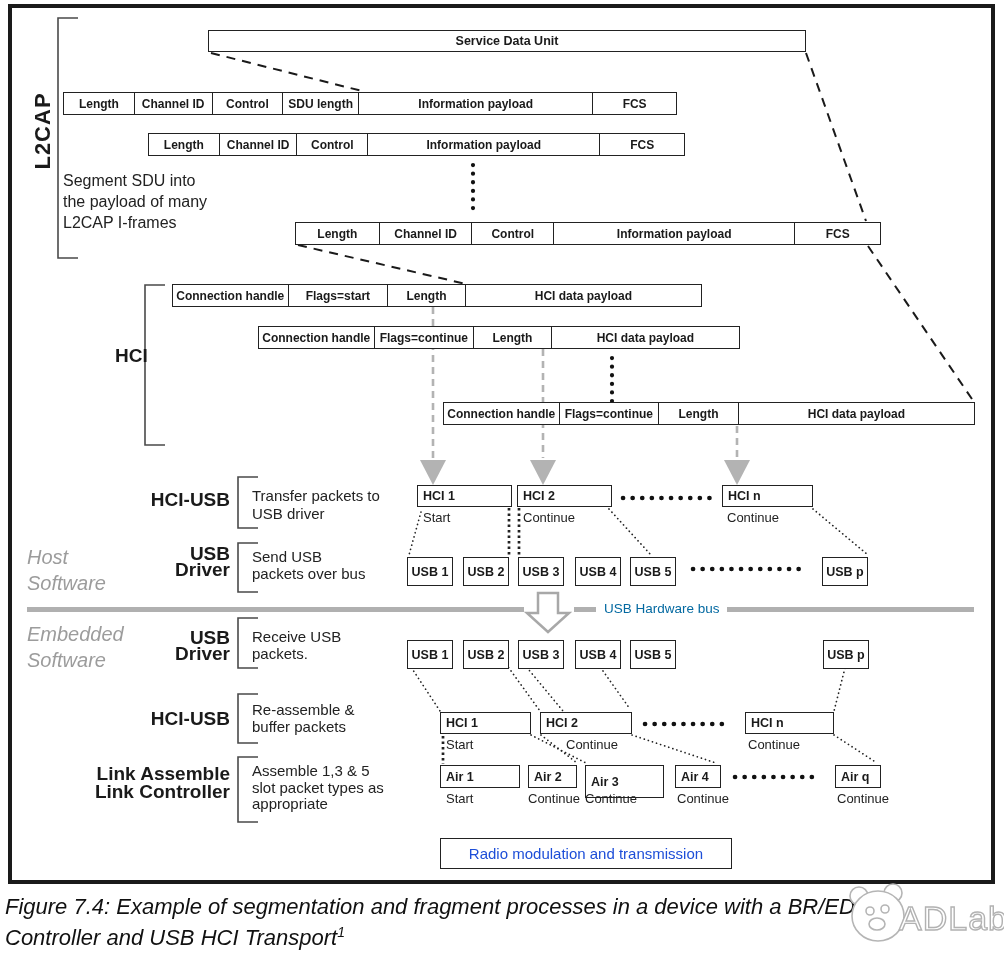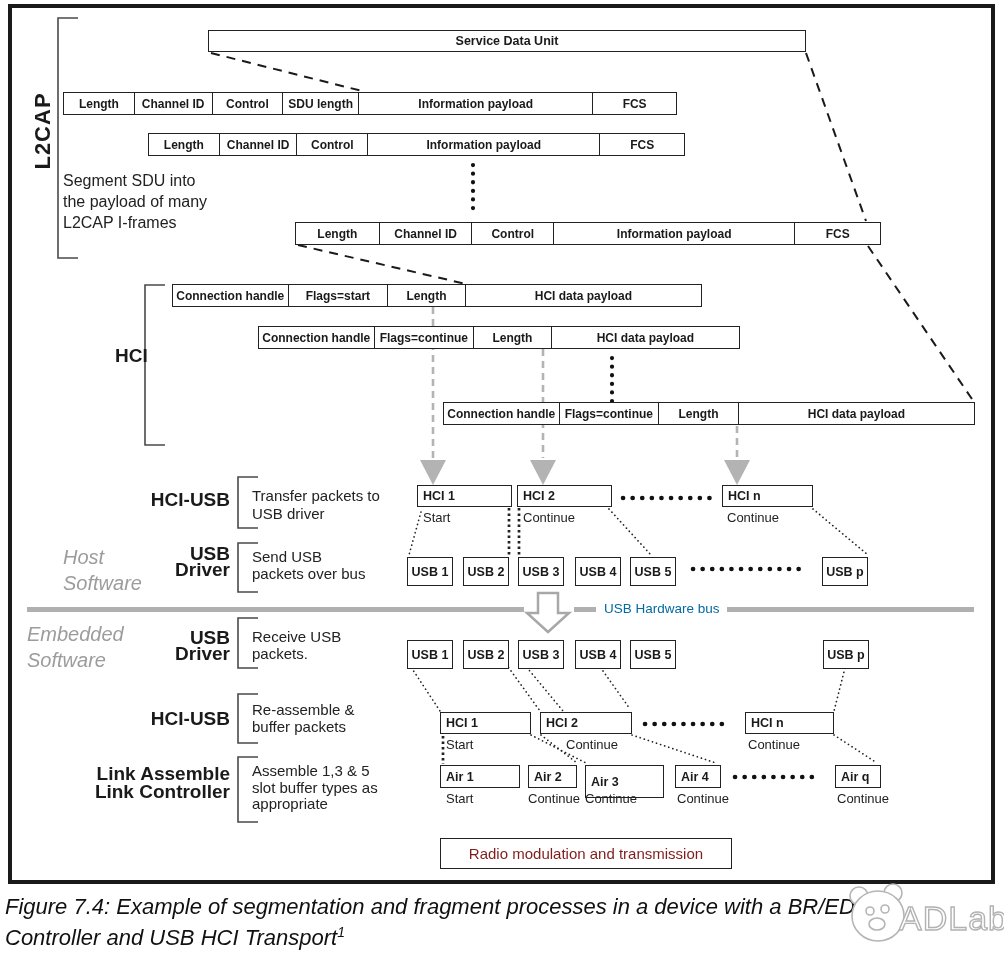--- a/index.html
+++ b/index.html
@@ -26,21 +26,21 @@
         box-sizing:border-box;font-size:12px;font-weight:bold;white-space:nowrap;overflow:hidden;}
   .prow .cell:first-child{border-left:none;}
   
   .pkt{position:absolute;height:22px;border:1.5px solid #222;background:#fff;box-sizing:border-box;
        display:flex;align-items:center;font-size:12.5px;font-weight:bold;padding-left:5px;z-index:2;white-space:nowrap;}
   .pkt.c{justify-content:center;padding-left:0;height:29px;}
   .tag{position:absolute;font-size:13px;color:#222;z-index:2;white-space:nowrap;}
   
   .bigbox{position:absolute;border:1.5px solid #222;background:#fff;box-sizing:border-box;
        display:flex;align-items:center;justify-content:center;font-size:12.5px;font-weight:bold;z-index:2;}
-  .radio{font-weight:normal;font-size:15px;color:#7f1d1d;}
+  .radio{font-weight:normal;font-size:15px;color:#1d4ed8;}
   
   .seclabel{position:absolute;font-weight:bold;font-size:19px;z-index:2;white-space:nowrap;}
   .seclabel.right{text-align:right;}
   .rot{position:absolute;font-weight:bold;font-size:22px;letter-spacing:1px;transform:rotate(-90deg);
        transform-origin:center;z-index:2;text-align:center;}
   .desc{position:absolute;font-size:15px;line-height:17px;color:#222;z-index:2;white-space:nowrap;}
   .desc.big{font-size:16px;line-height:21px;}
   .region{position:absolute;font-style:italic;font-size:20px;line-height:26px;color:#9c9c9c;z-index:2;white-space:nowrap;}
   .bustext{position:absolute;font-size:13.5px;color:#0369a1;z-index:2;white-space:nowrap;}
   .caption{position:absolute;font-style:italic;font-size:22px;color:#111;z-index:2;white-space:nowrap;}
@@ -163,21 +163,21 @@
   </div>
 
 
   <div class="prow" style="left:443px;top:402px;width:532px;">
     <div class="cell" style="width:115px">Connection handle</div>
     <div class="cell" style="width:100px">Flags=continue</div>
     <div class="cell" style="width:80px">Length</div>
     <div class="cell" style="width:237px">HCI data payload</div>
   </div>
 
-  <div class="region" style="left:27px;top:544px;margin-left:36px;">
+  <div class="region" style="left:27px;top:544px;">
     <div>Host</div>
     <div>Software</div>
   </div>
 
   <div class="seclabel right" style="left:100px;top:489px;width:130px;">HCI-USB</div>
   <div class="desc" style="left:252px;top:487px;line-height:18px;">
     <div>Transfer packets to</div>
     <div>USB driver</div>
   </div>
 
@@ -239,21 +239,21 @@
   <div class="tag" style="left:566px;top:737px">Continue</div>
   <div class="pkt" style="left:745px;top:712px;width:89px">HCI n</div>
   <div class="tag" style="left:748px;top:737px">Continue</div>
 
   <div class="seclabel right" style="left:60px;top:765px;width:170px;line-height:17.5px;">
     <div>Link Assemble</div>
     <div>Link Controller</div>
   </div>
   <div class="desc" style="left:252px;top:763px;line-height:16.5px;">
     <div>Assemble 1,3 &amp; 5</div>
-    <div>slot buffer types as</div>
+    <div>slot packet types as</div>
     <div>appropriate</div>
   </div>
 
   <div class="pkt" style="left:440px;top:765px;width:80px;height:23px">Air 1</div>
   <div class="tag" style="left:446px;top:791px">Start</div>
   <div class="pkt" style="left:528px;top:765px;width:49px;height:23px">Air 2</div>
   <div class="tag" style="left:528px;top:791px">Continue</div>
   <div class="pkt" style="left:585px;top:765px;width:79px;height:33px">Air 3</div>
   <div class="tag" style="left:585px;top:791px">Continue</div>
   <div class="pkt" style="left:675px;top:765px;width:46px;height:23px">Air 4</div>

